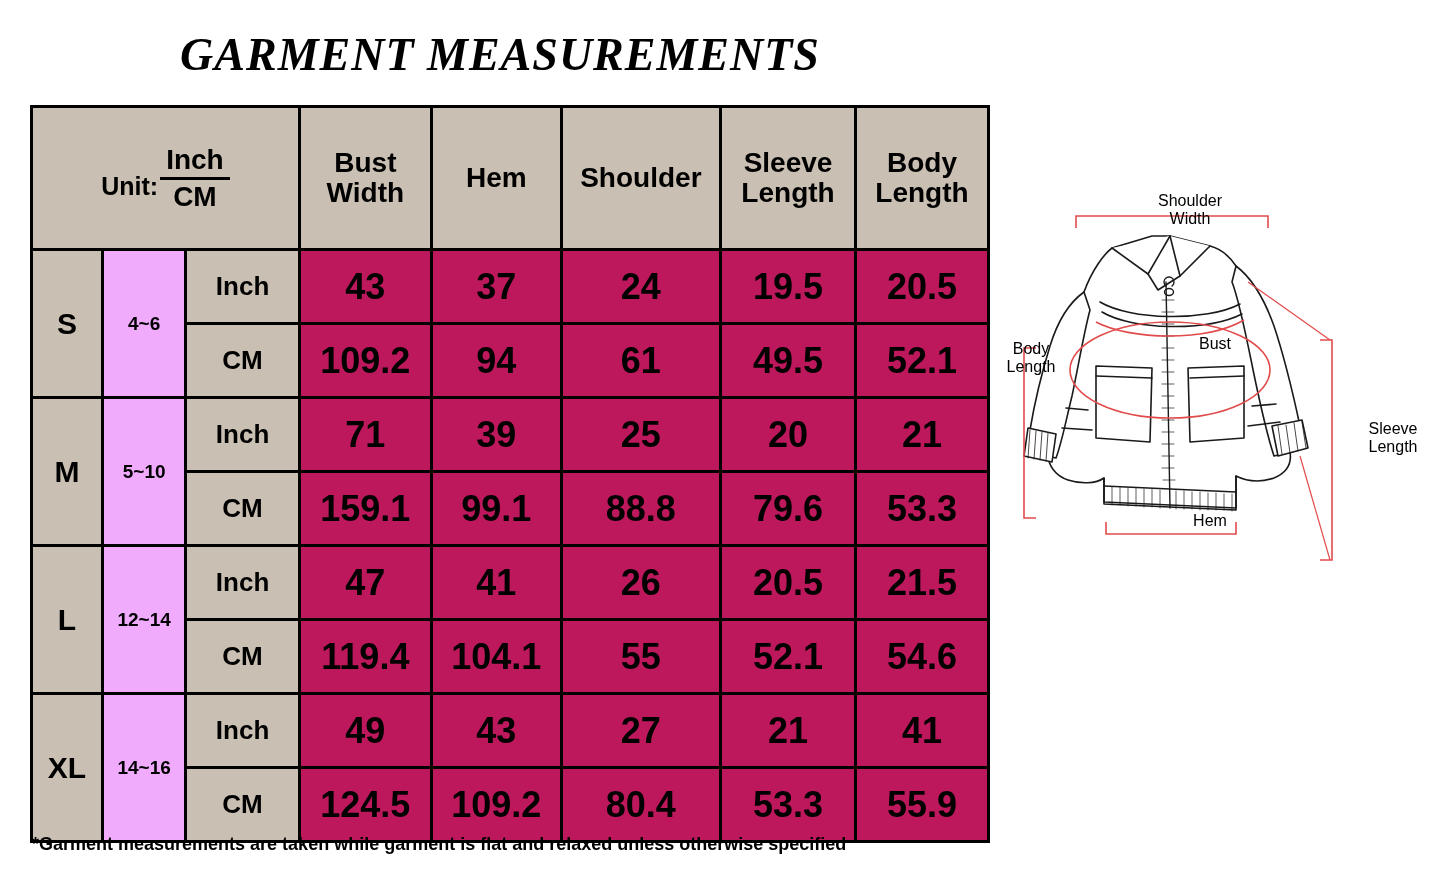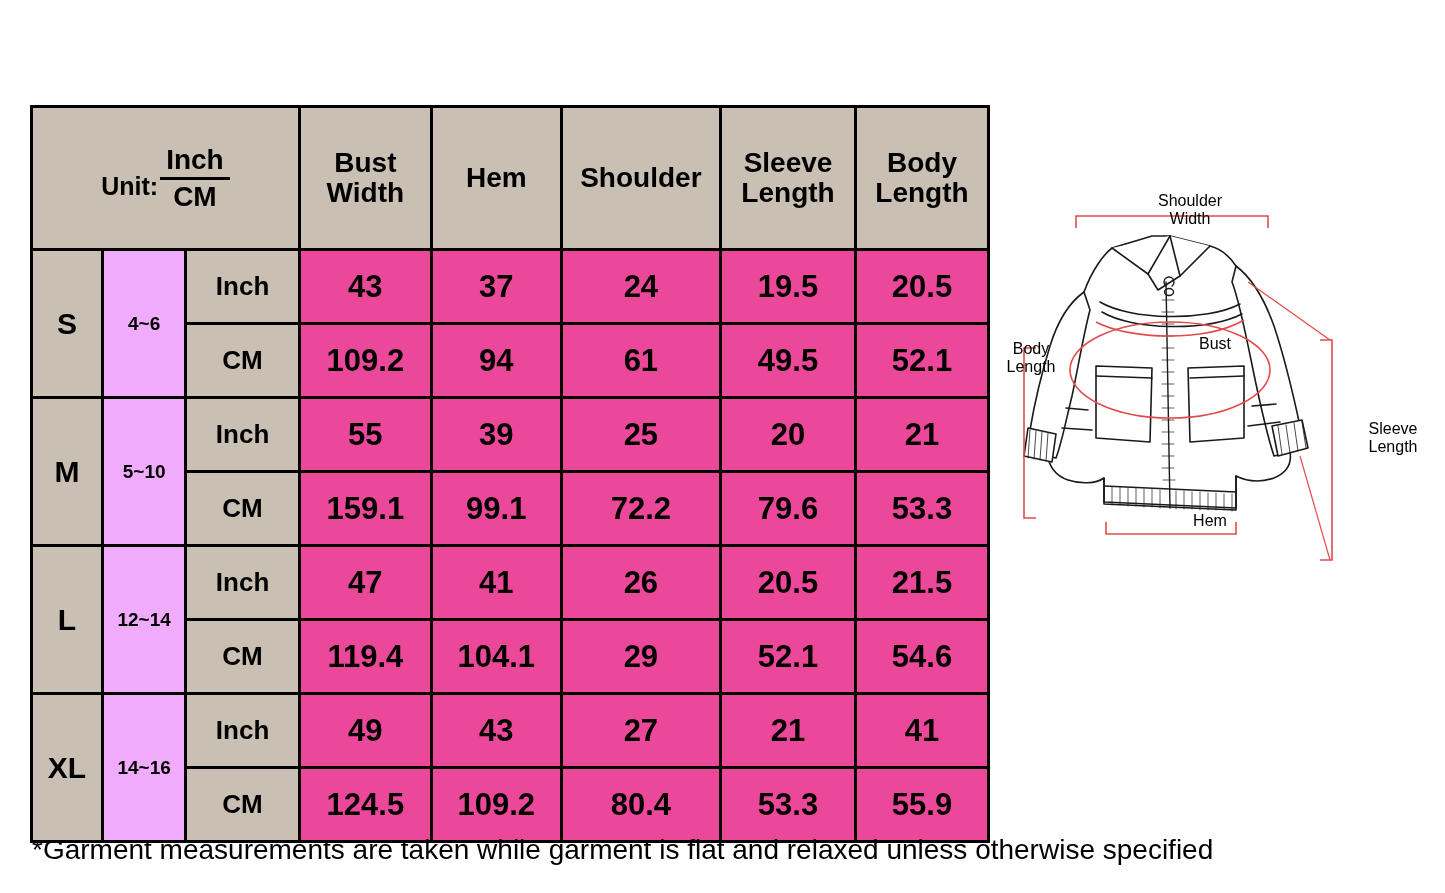--- a/index.html
+++ b/index.html
@@ -101,43 +101,43 @@
     font-size: 19px;
     width: 80px;
     letter-spacing: 0px;
   }
   .unitlabel-cell {
     background: #c9bfb2;
     font-size: 26px;
     width: 112px;
   }
   .val-cell {
-    background: #ec4899;
-    font-size: 31px;
+    background: #be185d;
+    font-size: 36px;
     height: 71px;
   }
 
   
   col.c-size { width: 70px; }
   col.c-range { width: 82px; }
   col.c-unit { width: 112px; }
   col.c-bust { width: 130px; }
   col.c-hem { width: 128px; }
   col.c-shoulder { width: 157px; }
   col.c-sleeve { width: 133px; }
   col.c-body { width: 131px; }
 
   
   #footnote {
     position: absolute;
     left: 32px;
     top: 834px;
-    font-size: 28px;
+    font-size: 18px;
     color: #000000;
-    font-weight: 400;
+    font-weight: 700;
     white-space: nowrap;
   }
 
   
   #diagram {
     position: absolute;
     left: 1000px;
     top: 170px;
     width: 445px;
     height: 470px;
@@ -154,20 +154,21 @@
   #lbl-body { left: 0px; top: 170px; width: 62px; }
   #lbl-sleeve { left: 348px; top: 250px; width: 90px; }
   #lbl-bust { left: 170px; top: 165px; width: 90px; }
   #lbl-hem { left: 165px; top: 342px; width: 90px; }
 </style>
 </head>
 <body>
 
 <div id="page">
 
+  <div id="title">GARMENT MEASUREMENTS</div>
 
   <table id="size-table">
     <colgroup>
       <col class="c-size">
         <col class="c-range">
         <col class="c-unit">
       <col class="c-bust">
         <col class="c-hem">
         <col class="c-shoulder">
       <col class="c-sleeve">
@@ -223,50 +224,50 @@
         <td class="val-cell">94</td>
         <td class="val-cell">61</td>
         <td class="val-cell">49.5</td>
         <td class="val-cell">52.1</td>
       </tr>
 
       <tr>
         <td class="size-cell" rowspan="2">M</td>
         <td class="num-cell" rowspan="2">5~10</td>
         <td class="unitlabel-cell">Inch</td>
-        <td class="val-cell">55</td>
+        <td class="val-cell">71</td>
         <td class="val-cell">39</td>
         <td class="val-cell">25</td>
         <td class="val-cell">20</td>
         <td class="val-cell">21</td>
       </tr>
       <tr>
         <td class="unitlabel-cell">CM</td>
         <td class="val-cell">159.1</td>
         <td class="val-cell">99.1</td>
-        <td class="val-cell">72.2</td>
+        <td class="val-cell">88.8</td>
         <td class="val-cell">79.6</td>
         <td class="val-cell">53.3</td>
       </tr>
 
       <tr>
         <td class="size-cell" rowspan="2">L</td>
         <td class="num-cell" rowspan="2">12~14</td>
         <td class="unitlabel-cell">Inch</td>
         <td class="val-cell">47</td>
         <td class="val-cell">41</td>
         <td class="val-cell">26</td>
         <td class="val-cell">20.5</td>
         <td class="val-cell">21.5</td>
       </tr>
       <tr>
         <td class="unitlabel-cell">CM</td>
         <td class="val-cell">119.4</td>
         <td class="val-cell">104.1</td>
-        <td class="val-cell">29</td>
+        <td class="val-cell">55</td>
         <td class="val-cell">52.1</td>
         <td class="val-cell">54.6</td>
       </tr>
 
       <tr>
         <td class="size-cell" rowspan="2">XL</td>
         <td class="num-cell" rowspan="2">14~16</td>
         <td class="unitlabel-cell">Inch</td>
         <td class="val-cell">49</td>
         <td class="val-cell">43</td>

